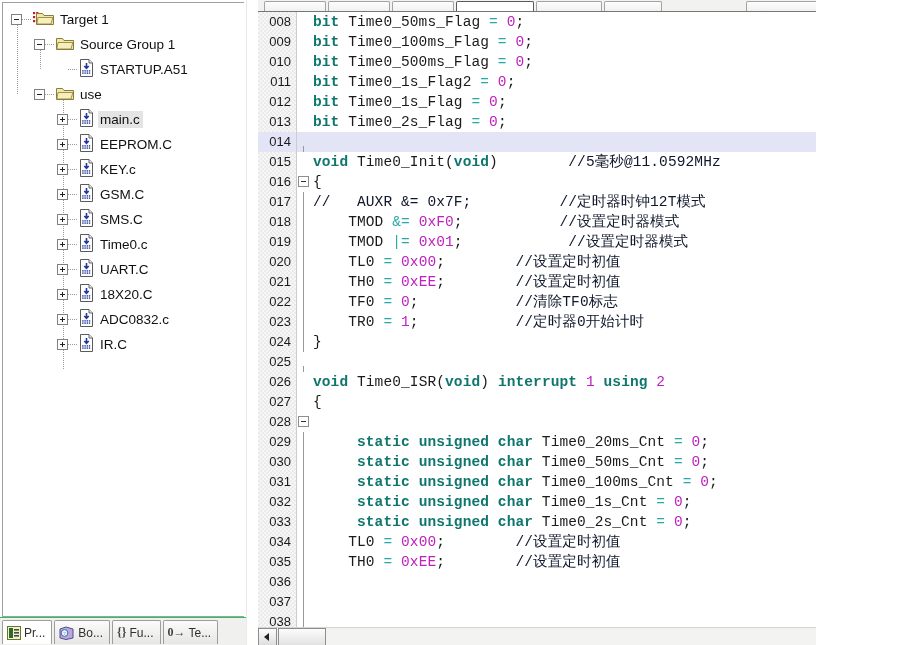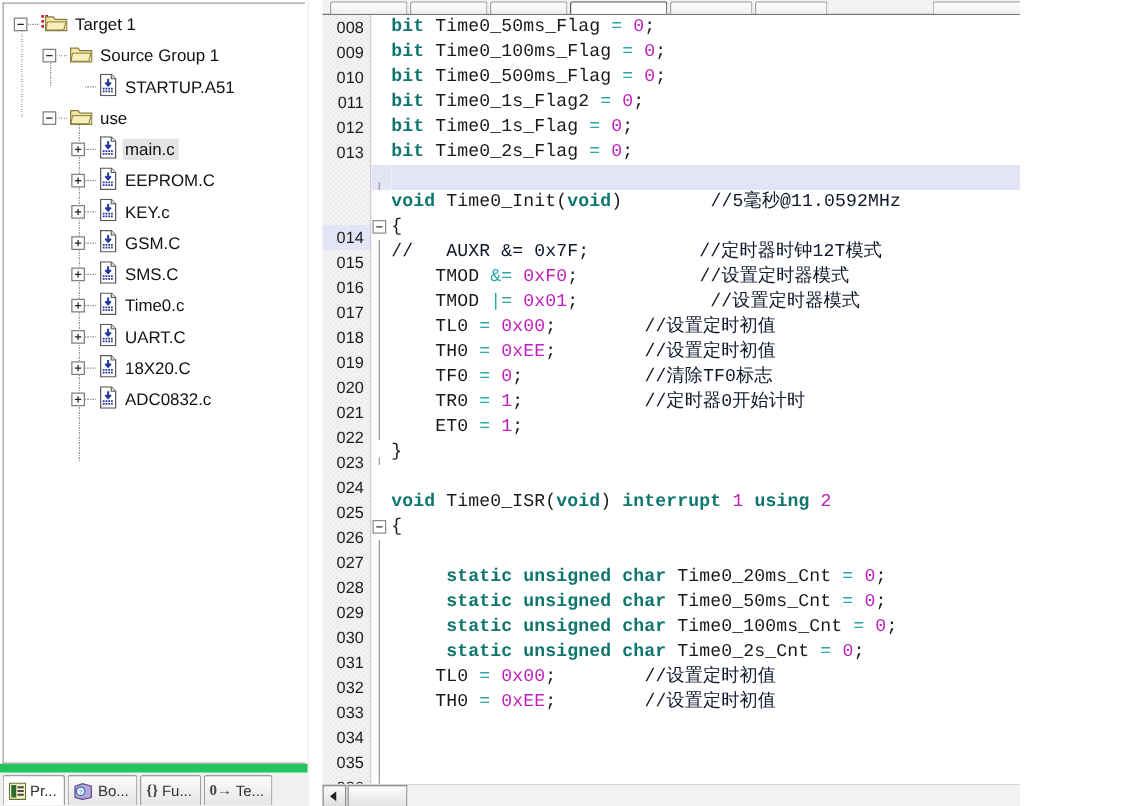--- a/index.html
+++ b/index.html
@@ -79,21 +79,21 @@
   .ico-file{width:15px;height:18px;}
   .ico-tgt{width:21px;height:15px;}
 
   
   #left-tabs{
     flex:0 0 auto;
     height:26px;
     display:flex;align-items:flex-end;
     padding:0 0 1px 2px;
     background:#f0f0ee;
-    border-top:7px solid #22c55e;
+    border-top:1px solid #22c55e;
   }
   .ltab{
     height:23px;
     display:flex;align-items:center;gap:3px;
     padding:0 6px 0 4px;
     margin-right:2px;
     border:1px solid #9d9d9d;
     border-bottom:none;
     border-radius:2px 2px 0 0;
     background:linear-gradient(#fbfbfb,#e6e6e4);
@@ -170,21 +170,21 @@
     letter-spacing:0.1px;
   }
   .row.cur{background:#e4e4f7;}
   .gnum{
     height:20px;line-height:20px;
     text-align:right;padding-right:5px;
     font-family:"Liberation Sans", sans-serif;
     font-size:13px;color:#1a1a1a;
     position:relative;
   }
-  .gnum.cur{background:#e4e4f7;margin-top:48px;}
+  .gnum.cur{background:#e4e4f7;}
   .frow{height:20px;position:relative;}
   .frow.cur{background:#e4e4f7;}
   .foldbox{
     position:absolute;left:1px;top:4px;
     width:11px;height:11px;
     border:1px solid #8e8e8e;background:#ffffff;
     box-sizing:border-box;
   }
   .foldbox::before{
     content:"";position:absolute;left:2px;top:4px;width:5px;height:1px;background:#333;
@@ -463,20 +463,40 @@
                   <rect x="5.4" y="11.2" width="1.4" height="1.4"></rect>
                   <rect x="7.6" y="11.2" width="1.4" height="1.4"></rect>
                   <rect x="9.8" y="11.2" width="1.4" height="1.4"></rect>
                   <rect x="3.2" y="13.4" width="1.4" height="1.4"></rect>
                   <rect x="5.4" y="13.4" width="1.4" height="1.4"></rect>
                   <rect x="7.6" y="13.4" width="1.4" height="1.4"></rect>
                   <rect x="9.8" y="13.4" width="1.4" height="1.4"></rect>
                 </g>
               </svg></span>
             <span class="tlabel">ADC0832.c</span>
+          </div>
+          <div class="tnode" style="padding-left:54px;">
+            <span class="exp plus"></span>
+            <span class="dots" style="width:9px;"></span>
+            <span class="ico"><svg class="ico-file" viewBox="0 0 15 18" xmlns="http://www.w3.org/2000/svg">
+                <path d="M1.5 0.5 L10 0.5 L13.5 4 L13.5 17.5 L1.5 17.5 Z" fill="#ffffff" stroke="#5a5a5a" stroke-width="1"></path>
+                <path d="M10 0.5 L10 4 L13.5 4" fill="#e6e6e6" stroke="#5a5a5a" stroke-width="0.9"></path>
+                <path d="M7.5 4 L7.5 9 M5.3 7 L7.5 9.4 L9.7 7" stroke="#23369c" stroke-width="1.6" fill="none"></path>
+                <g fill="#23369c">
+                  <rect x="3.2" y="11.2" width="1.4" height="1.4"></rect>
+                  <rect x="5.4" y="11.2" width="1.4" height="1.4"></rect>
+                  <rect x="7.6" y="11.2" width="1.4" height="1.4"></rect>
+                  <rect x="9.8" y="11.2" width="1.4" height="1.4"></rect>
+                  <rect x="3.2" y="13.4" width="1.4" height="1.4"></rect>
+                  <rect x="5.4" y="13.4" width="1.4" height="1.4"></rect>
+                  <rect x="7.6" y="13.4" width="1.4" height="1.4"></rect>
+                  <rect x="9.8" y="13.4" width="1.4" height="1.4"></rect>
+                </g>
+              </svg></span>
+            <span class="tlabel">IR.C</span>
           </div>
         </div>
     </div>
     <div id="left-tabs">
         <div class="ltab active">
           <span style="display:flex;">
             <svg width="14" height="14" viewBox="0 0 14 14">
               <rect x="0.5" y="0.5" width="13" height="13" fill="#f4f0c8" stroke="#5d7a2e"></rect>
               <rect x="2" y="2" width="4" height="10" fill="#2e6a2e"></rect>
               <rect x="7" y="3" width="5" height="1.6" fill="#4a4a4a"></rect>
@@ -642,29 +662,29 @@
           <div class="row cur">&nbsp;</div>
           <div class="row"><span class="kw">void</span><span class="id"> Time0_Init</span><span class="pn">(</span><span class="kw">void</span><span class="pn">)</span><span class="id">        </span><span class="cm">//5毫秒@11.0592MHz</span></div>
           <div class="row"><span class="pn">{</span></div>
           <div class="row"><span class="cm">//   AUXR &amp;= 0x7F;          //定时器时钟12T模式</span></div>
           <div class="row"><span class="id">    TMOD </span><span class="op">&amp;=</span><span class="id"> </span><span class="num">0xF0</span><span class="pn">;</span><span class="id">           </span><span class="cm">//设置定时器模式</span></div>
           <div class="row"><span class="id">    TMOD </span><span class="op">|=</span><span class="id"> </span><span class="num">0x01</span><span class="pn">;</span><span class="id">            </span><span class="cm">//设置定时器模式</span></div>
           <div class="row"><span class="id">    TL0 </span><span class="op">=</span><span class="id"> </span><span class="num">0x00</span><span class="pn">;</span><span class="id">        </span><span class="cm">//设置定时初值</span></div>
           <div class="row"><span class="id">    TH0 </span><span class="op">=</span><span class="id"> </span><span class="num">0xEE</span><span class="pn">;</span><span class="id">        </span><span class="cm">//设置定时初值</span></div>
           <div class="row"><span class="id">    TF0 </span><span class="op">=</span><span class="id"> </span><span class="num">0</span><span class="pn">;</span><span class="id">           </span><span class="cm">//清除TF0标志</span></div>
           <div class="row"><span class="id">    TR0 </span><span class="op">=</span><span class="id"> </span><span class="num">1</span><span class="pn">;</span><span class="id">           </span><span class="cm">//定时器0开始计时</span></div>
-          <div class="row"><span class="id">    ET0 </span><span class="op">=</span><span class="id"> </span><span class="num">1</span><span class="pn">;</span></div>
           <div class="row"><span class="pn">}</span></div>
           <div class="row">&nbsp;</div>
           <div class="row"><span class="kw">void</span><span class="id"> Time0_ISR</span><span class="pn">(</span><span class="kw">void</span><span class="pn">) </span><span class="kw">interrupt</span><span class="id"> </span><span class="num">1</span><span class="id"> </span><span class="kw">using</span><span class="id"> </span><span class="num">2</span></div>
           <div class="row"><span class="pn">{</span></div>
           <div class="row">&nbsp;</div>
           <div class="row"><span class="id">     </span><span class="kw">static unsigned char</span><span class="id"> Time0_20ms_Cnt </span><span class="op">=</span><span class="id"> </span><span class="num">0</span><span class="pn">;</span></div>
           <div class="row"><span class="id">     </span><span class="kw">static unsigned char</span><span class="id"> Time0_50ms_Cnt </span><span class="op">=</span><span class="id"> </span><span class="num">0</span><span class="pn">;</span></div>
           <div class="row"><span class="id">     </span><span class="kw">static unsigned char</span><span class="id"> Time0_100ms_Cnt </span><span class="op">=</span><span class="id"> </span><span class="num">0</span><span class="pn">;</span></div>
+          <div class="row"><span class="id">     </span><span class="kw">static unsigned char</span><span class="id"> Time0_1s_Cnt </span><span class="op">=</span><span class="id"> </span><span class="num">0</span><span class="pn">;</span></div>
           <div class="row"><span class="id">     </span><span class="kw">static unsigned char</span><span class="id"> Time0_2s_Cnt </span><span class="op">=</span><span class="id"> </span><span class="num">0</span><span class="pn">;</span></div>
           <div class="row"><span class="id">    TL0 </span><span class="op">=</span><span class="id"> </span><span class="num">0x00</span><span class="pn">;</span><span class="id">        </span><span class="cm">//设置定时初值</span></div>
           <div class="row"><span class="id">    TH0 </span><span class="op">=</span><span class="id"> </span><span class="num">0xEE</span><span class="pn">;</span><span class="id">        </span><span class="cm">//设置定时初值</span></div>
           <div class="row">&nbsp;</div>
         </div>
     </div>
 
     <div id="hbar">
       <div class="sbtn"></div>
       <div class="sthumb"></div>

